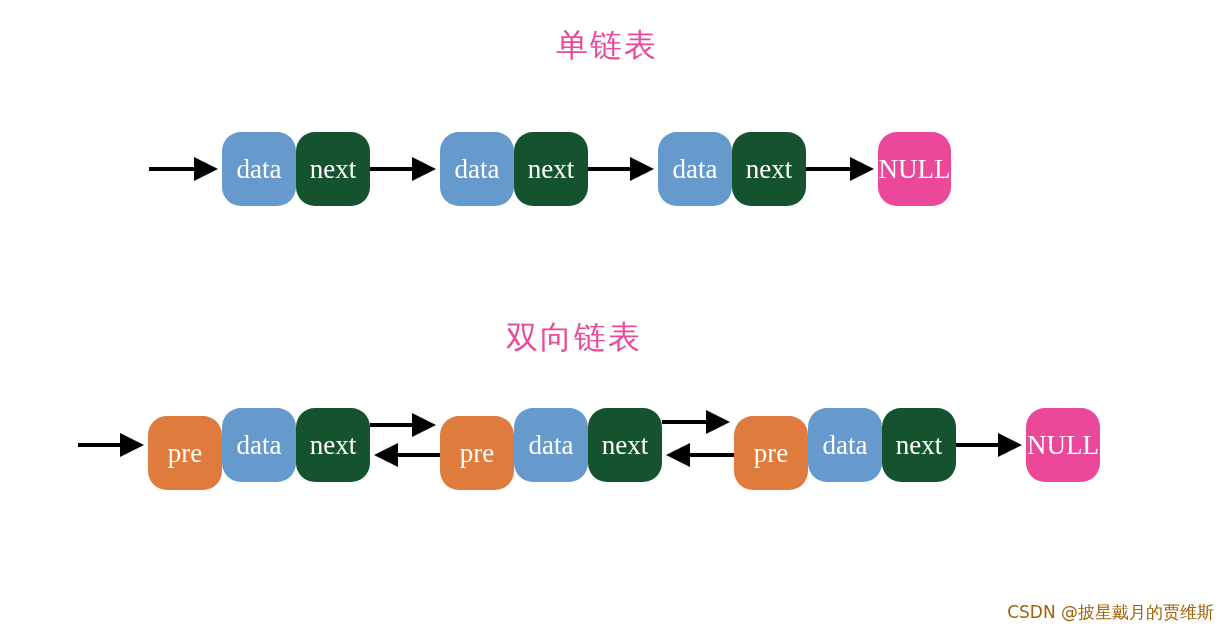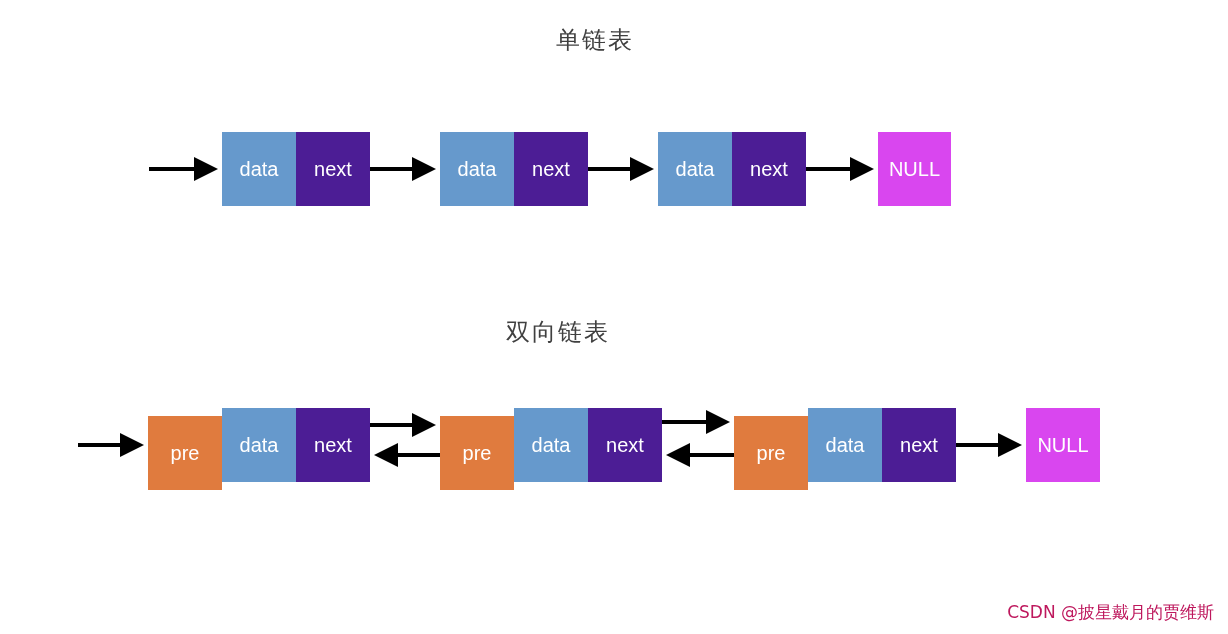--- a/index.html
+++ b/index.html
@@ -1,26 +1,26 @@
 <!DOCTYPE html>
 <html><head>
 <meta charset="utf-8">
 <style>
   html, body { margin:0; padding:0; }
   body { width:1228px; height:634px; background:#ffffff; position:relative; overflow:hidden;
          font-family:"DejaVu Sans", sans-serif; }
-  .title { position:absolute; color:#404040; font-size:24px; font-weight:normal; letter-spacing:2px; }
+  .title { position:absolute; color:#ec4899; font-size:32px; font-weight:normal; letter-spacing:2px; }
   .cell { position:absolute; height:74px; display:flex; align-items:center; justify-content:center;
-          color:#ffffff; font-size:20px; font-family:Liberation Sans, sans-serif; }
+          color:#ffffff; font-size:27px; font-family:Liberation Serif, serif;border-radius:19px; }
   .data { background:#6699cc; }
-  .next { background:#4c1d95; }
+  .next { background:#14532d; }
   .pre  { background:#e07b3e;margin-top:8px; }
-  .null { background:#d946ef; }
+  .null { background:#ec4899; }
   svg.arrows { position:absolute; left:0; top:0; }
-  .watermark { position:absolute; right:14px; bottom:10px; color:#be185d; font-size:17px;
+  .watermark { position:absolute; right:14px; bottom:10px; color:#a16207; font-size:17px;
                font-family:"DejaVu Sans", sans-serif; }
 </style>
 </head>
 <body>
 
 <div class="title" style="left:556px; top:24px;">单链表</div>
 
 <div class="cell data" style="left:222px; top:132px; width:74px;">data</div>
 <div class="cell next" style="left:296px; top:132px; width:74px;">next</div>
 

